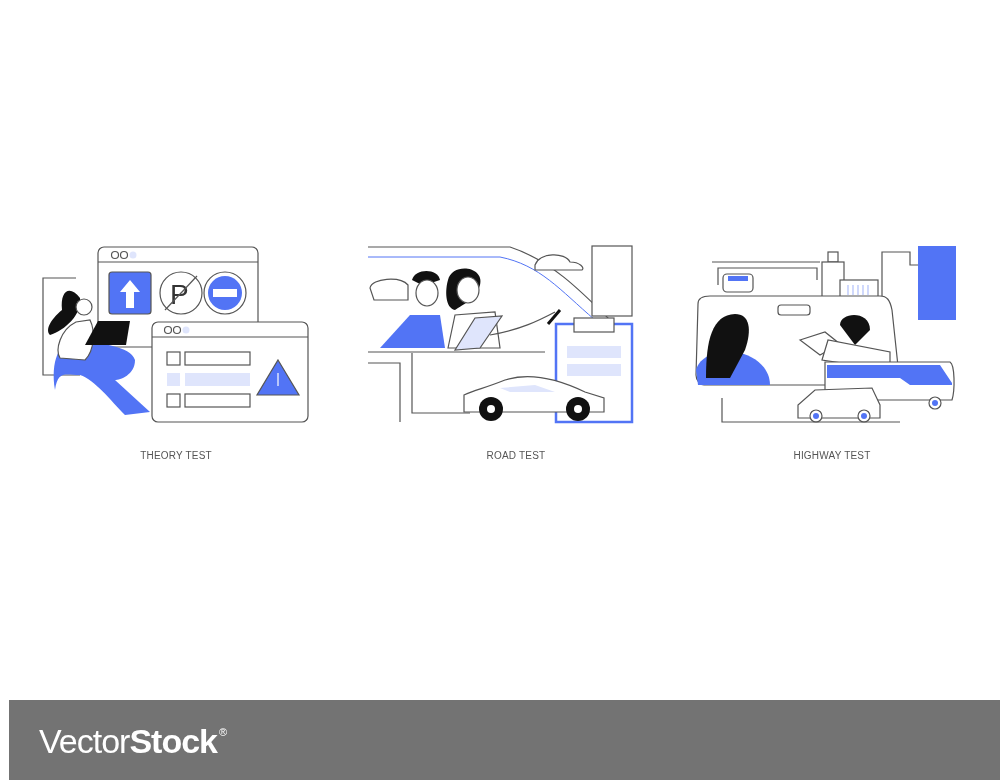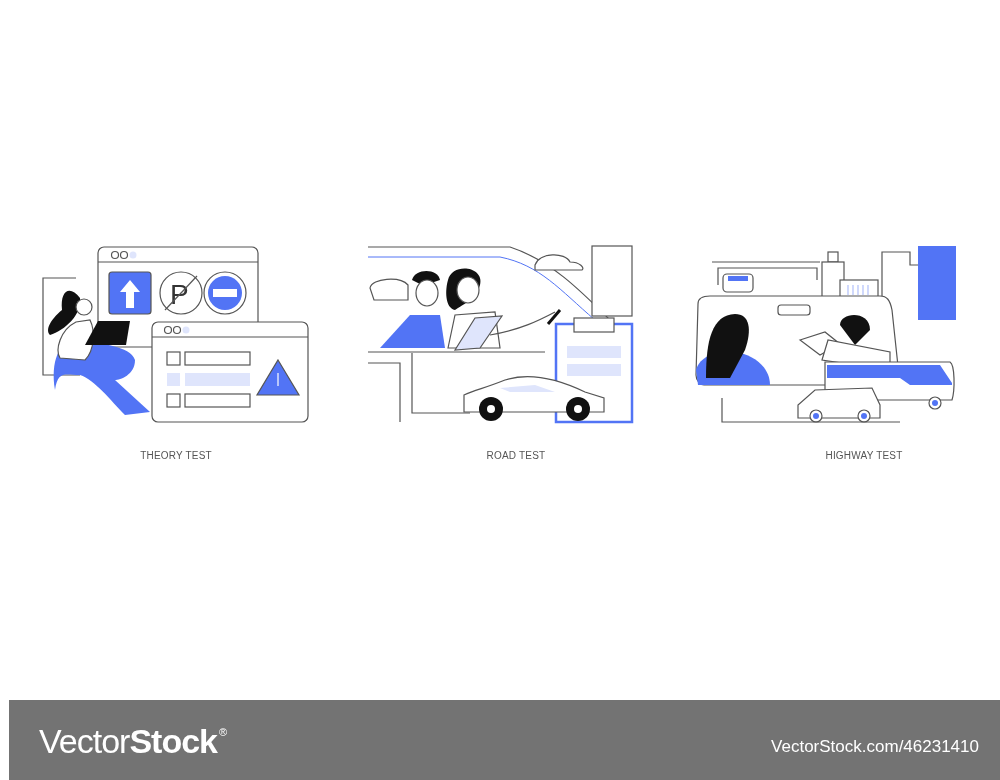--- a/index.html
+++ b/index.html
@@ -110,20 +110,19 @@
   <path d="M108 178 L108 165 L125 150 L182 148 L190 165 L190 178 Z" fill="#fff"></path>
   <circle cx="126" cy="176" r="6" fill="#fff"></circle>
     <circle cx="126" cy="176" r="3" fill="#5274f5" stroke="none"></circle>
   <circle cx="174" cy="176" r="6" fill="#fff"></circle>
     <circle cx="174" cy="176" r="3" fill="#5274f5" stroke="none"></circle>
   <polyline points="32,158 32,182 210,182"></polyline>
 </svg>
 
 <div class="caption" style="left:76px">THEORY TEST</div>
 <div class="caption" style="left:416px">ROAD TEST</div>
-<div class="caption" style="left:764px">HIGHWAY TEST</div>
+<div class="caption" style="left:732px">HIGHWAY TEST</div>
 
 <div class="footer">
   <div class="logo">
     <span class="thin">Vector</span><span class="bold">Stock</span><sup>®</sup>
   </div>
-  <div class="url">VectorStock.com/46231410</div>
 </div>
 
 </body></html>

